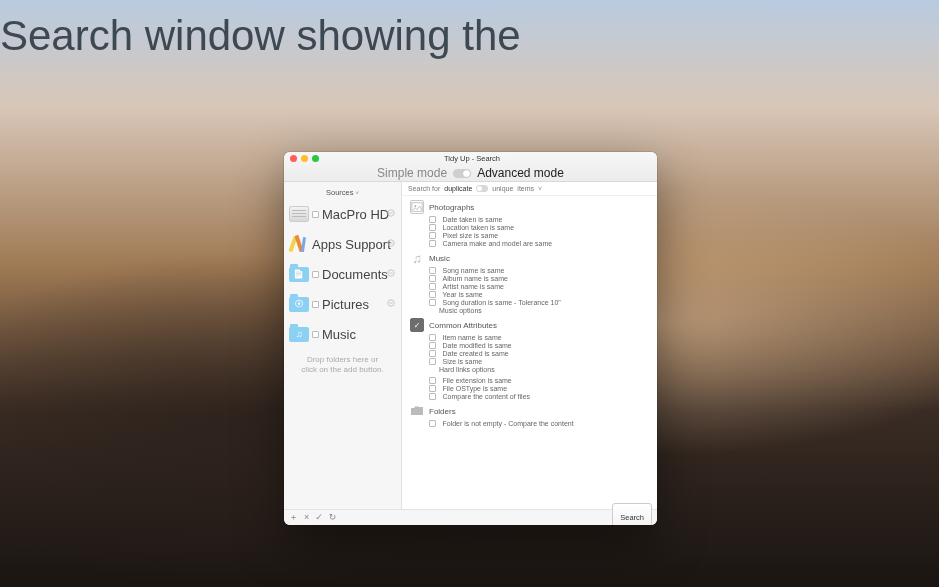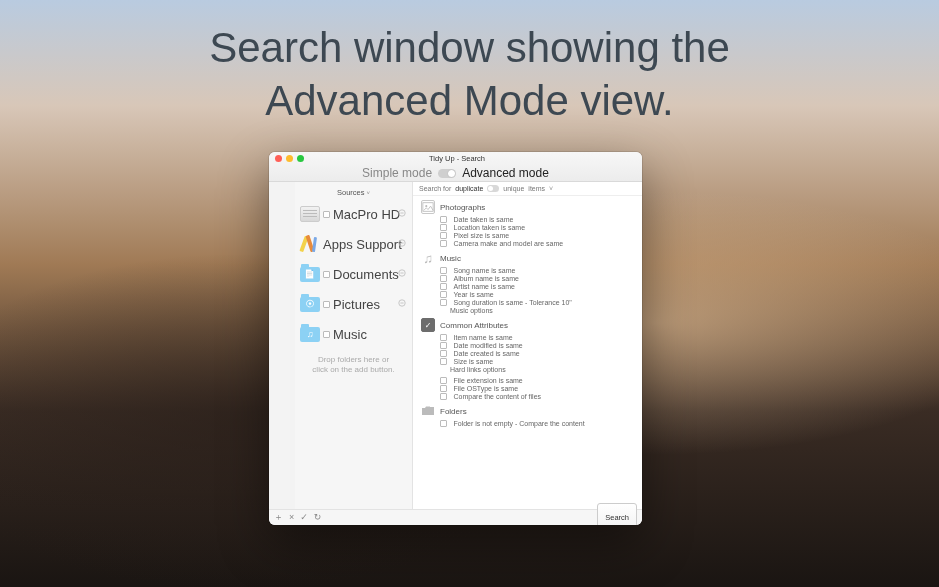--- a/index.html
+++ b/index.html
@@ -9,47 +9,47 @@
     background: linear-gradient(180deg, #b9cbe0 0%, #d8c7b8 18%, #a07a55 45%, #3a2c24 70%, #1a1512 100%);
   }
   .desktop::before {
     content:""; position:absolute; inset:0;
     background:
       radial-gradient(ellipse 600px 220px at 70% 55%, rgba(235,200,160,0.55), rgba(0,0,0,0) 60%),
       radial-gradient(ellipse 500px 260px at 25% 72%, rgba(40,30,25,0.6), rgba(0,0,0,0) 65%);
     pointer-events:none;
   }
   .headline {
-    position: absolute; top: 22px; left: 0; right: 0;
-    text-align: center; color: #3d4852; font-weight: 300;
+    position: absolute; top: 10px; left: 0; right: 0;
+    color: #3d4852; font-weight: 300;
     font-size: 42px; line-height: 1.25;
   }
   .window {
-    position: absolute; left: 269px; top: 152px; width: 373px; height: 373px;
+    position: absolute; left: 284px; top: 152px; width: 373px; height: 373px;
     background: #f3f3f3; border-radius: 6px;
     box-shadow: 0 18px 50px rgba(0,0,0,0.45), 0 0 0 1px rgba(0,0,0,0.1);
     display: flex; flex-direction: column; overflow: hidden;
     font-size: 8px; color: #444;
   }
   .titlebar {
     height: 30px; background: linear-gradient(#f7f7f7,#ececec);
     border-bottom: 1px solid #d9d9d9; display:flex; flex-direction:column;
   }
   .tb-top { display:flex; align-items:center; height:14px; padding:0 6px; }
   .traffic { display:flex; gap:4px; }
   .traffic span { width:7px; height:7px; border-radius:50%; display:block; }
   .t-red{background:#ff5f57;} .t-yel{background:#febc2e;} .t-grn{background:#28c840;}
   .title { flex:1; text-align:center; font-size:7.5px; color:#333; margin-left:-26px; }
   .modebar { display:flex; align-items:center; justify-content:center; gap:6px; height:16px; font-size:12px; color:#888;}
   .modebar .active{ color:#222; }
   .switch {
     width:18px; height:9px; border-radius:5px; background:#cfcfcf; position:relative;
   }
   .switch::after{ content:""; position:absolute; right:1px; top:1px; width:7px; height:7px; background:#fff; border-radius:50%; box-shadow:0 0 1px rgba(0,0,0,.3);}
-  .body { flex:1; display:flex; overflow:hidden;margin-left:26px; }
+  .body { flex:1; display:flex; overflow:hidden; }
   .sidebar {
     width:118px; background:#f6f6f6; border-right:1px solid #e3e3e3;
     display:flex; flex-direction:column; padding-top:4px;
   }
   .src-hdr { font-size:7.5px; color:#555; text-align:center; padding:2px 0 2px; position:relative;}
   .src-hdr::after{content:"˅"; font-size:6px; color:#888; margin-left:2px;}
   .src-item {
     display:flex; align-items:center; padding:4px 4px; position:relative;
   }
   .src-icon { width:22px; height:22px; display:flex; align-items:center; justify-content:center; margin-right:2px; }
@@ -97,21 +97,20 @@
   .folder-icon .inner{position:absolute;inset:3px;display:flex;align-items:center;justify-content:center;color:#fff;font-size:9px;}
   .sec-box{ width:14px;height:14px;border:1px solid #c8c8c8;border-radius:2px;display:flex;align-items:center;justify-content:center;}
   .sec-box.checked{background:#6d6d6d;border-color:#6d6d6d;color:#fff;}
 </style>
 </head>
 <body>
 
 <div class="desktop">
   <div class="headline">
     <div>Search window showing the</div>
-    <div>Advanced  Mode view.</div>
   </div>
 
   <div class="window">
     <div class="titlebar">
       <div class="tb-top">
         <div class="traffic">
           <span class="t-red"></span>
           <span class="t-yel"></span>
           <span class="t-grn"></span>
         </div>

